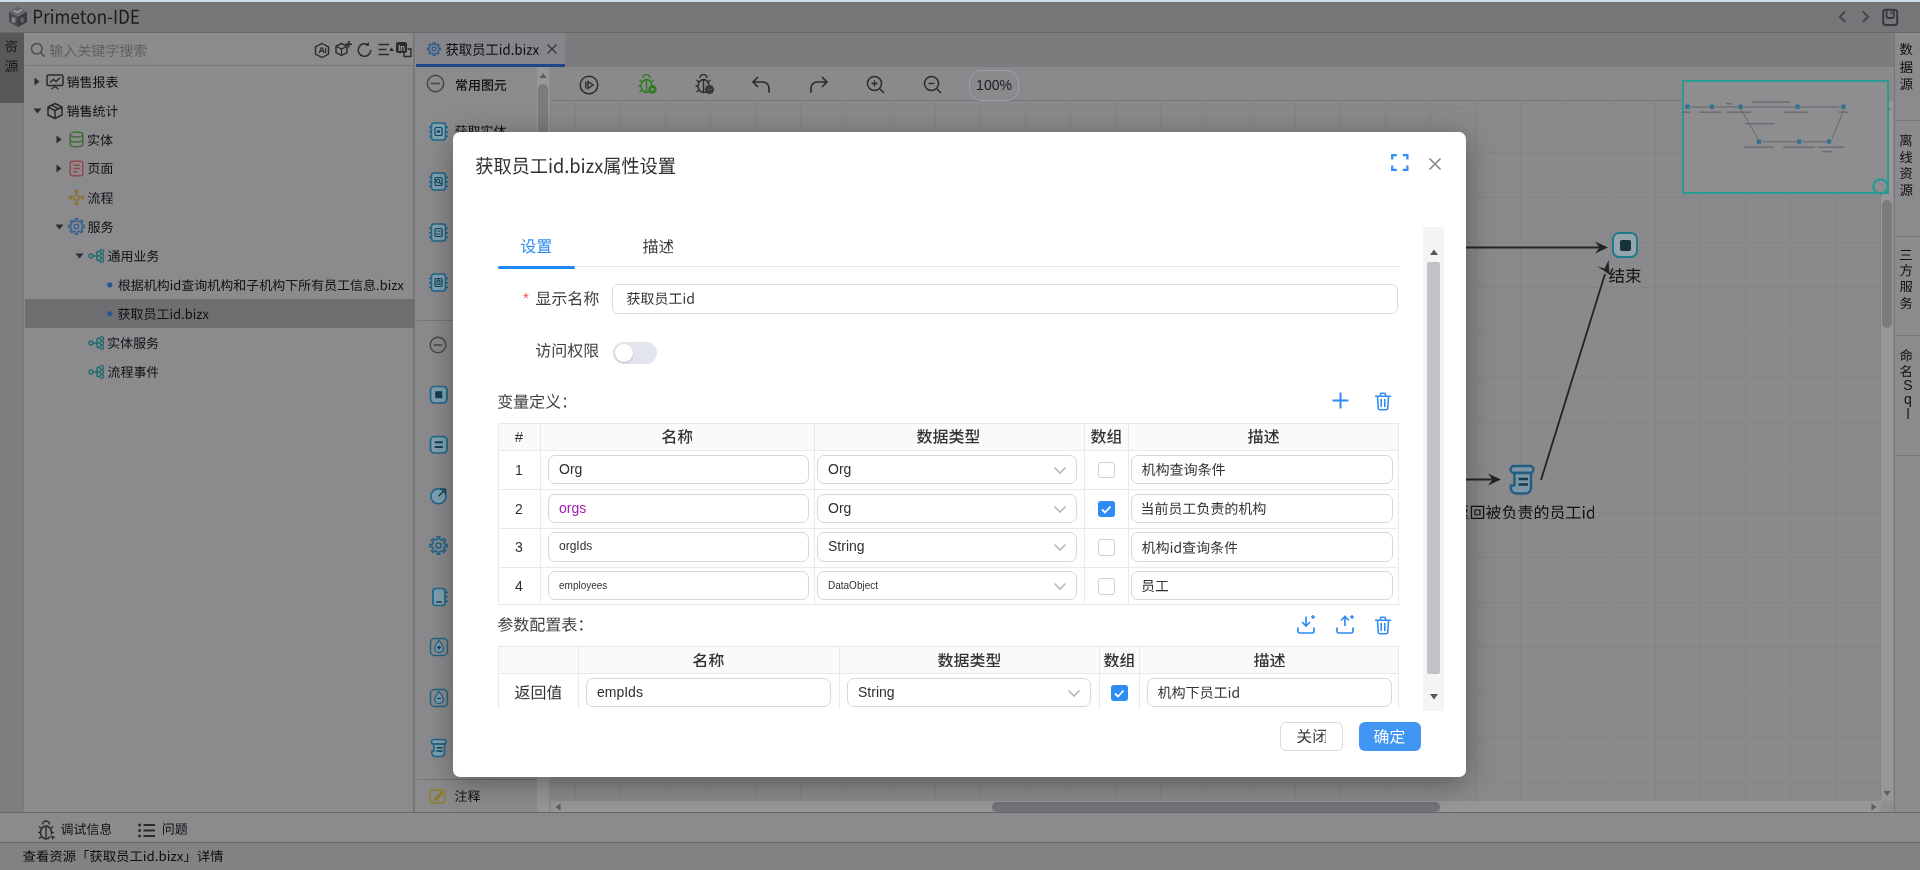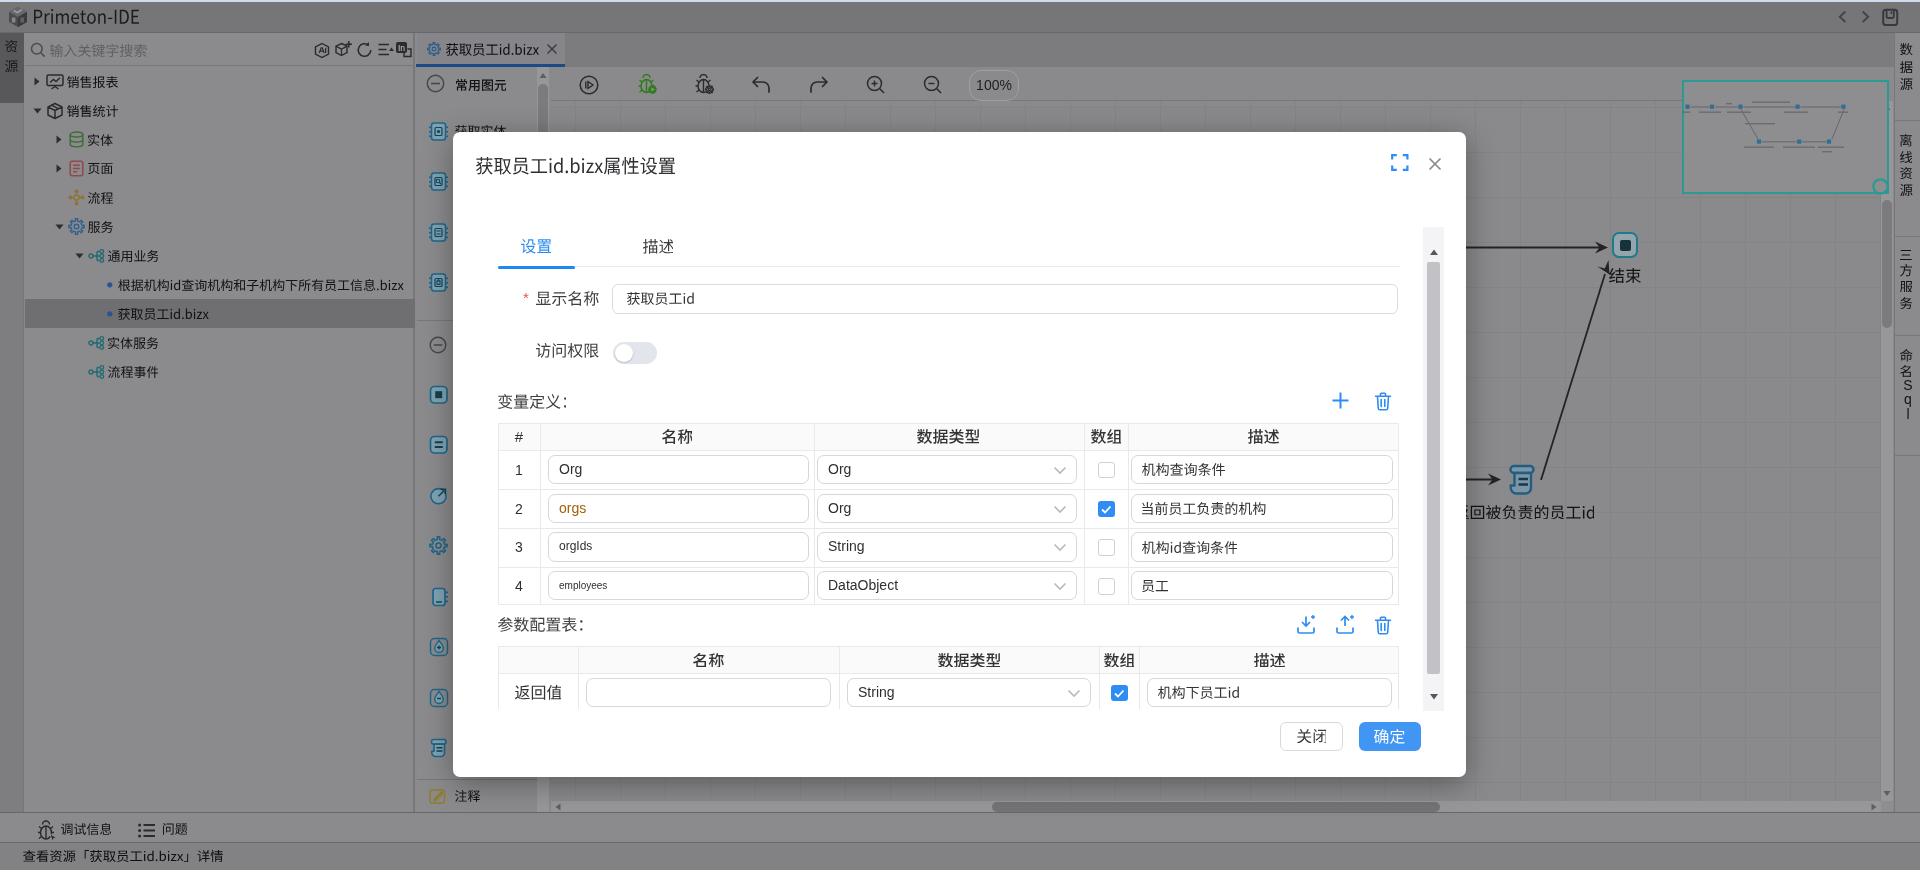--- a/index.html
+++ b/index.html
@@ -721,21 +721,21 @@
 <svg style="position:absolute;left:1142.0px;top:463.4px;" width="82.95" height="12.91" viewBox="28 -842 5925 922" fill="#333336">
     <use href="#g40"></use>
     <use href="#g41" x="1000"></use>
     <use href="#g43" x="2000"></use>
     <use href="#g44" x="3000"></use>
     <use href="#g118" x="4000"></use>
     <use href="#g61" x="5000"></use>
   </svg>
 <div class="a" style="left:505px;top:498.6px;width:28px;font-size:14px;line-height:20px;color:#2f2f33;text-align:center">2</div>
 <div class="a" style="left:548px;top:493.5px;width:261px;height:29.5px;border:1px solid #d7d7db;border-radius:7px;background:#fff"></div>
-<div class="a" style="left:559px;top:493.5px;width:247px;font-size:14px;line-height:29px;color:#a16207">orgs</div>
+<div class="a" style="left:559px;top:493.5px;width:247px;font-size:14px;line-height:29px;color:#a21caf">orgs</div>
 <div class="a" style="left:817px;top:493.5px;width:260px;height:29.5px;border:1px solid #d7d7db;border-radius:7px;background:#fff"></div>
 <div class="a" style="left:828px;top:493.5px;width:246px;font-size:14px;line-height:29px;color:#2f2f33">Org</div>
 <svg style="position:absolute;left:1053px;top:504.5px;" width="14" height="10" viewBox="0 0 14 10">
     <path d="M1.5 1.5 L7 7 L12.5 1.5" stroke="#b9b9bd" stroke-width="1.6" fill="none"></path>
   </svg>
 <div class="a" style="left:1098px;top:500.59999999999997px;width:16.5px;height:16.5px;border-radius:3px;background:#2e8cf2"></div>
 <svg style="position:absolute;left:1101px;top:504.59999999999997px;" width="11" height="10" viewBox="0 0 11 10">
     <path d="M1 4.5 L4 7.5 L9.5 1.5" stroke="#fff" stroke-width="1.8" fill="none"></path>
   </svg>
 <div class="a" style="left:1131px;top:493.5px;width:262px;height:29.5px;border:1px solid #d7d7db;border-radius:7px;background:#fff"></div>
@@ -767,21 +767,21 @@
     <use href="#g42" x="2275"></use>
     <use href="#g43" x="2895"></use>
     <use href="#g44" x="3895"></use>
     <use href="#g118" x="4895"></use>
     <use href="#g61" x="5895"></use>
   </svg>
 <div class="a" style="left:505px;top:576.0px;width:28px;font-size:14px;line-height:20px;color:#2f2f33;text-align:center">4</div>
 <div class="a" style="left:548px;top:570.9px;width:261px;height:29.5px;border:1px solid #d7d7db;border-radius:7px;background:#fff"></div>
 <div class="a" style="left:559px;top:570.9px;width:247px;font-size:10px;line-height:29px;color:#2f2f33">employees</div>
 <div class="a" style="left:817px;top:570.9px;width:260px;height:29.5px;border:1px solid #d7d7db;border-radius:7px;background:#fff"></div>
-<div class="a" style="left:828px;top:570.9px;width:246px;font-size:14px;line-height:29px;color:#2f2f33">DataObject</div>
+<div class="a" style="left:828px;top:570.9px;width:246px;font-size:10px;line-height:29px;color:#2f2f33">DataObject</div>
 <svg style="position:absolute;left:1053px;top:581.9px;" width="14" height="10" viewBox="0 0 14 10">
     <path d="M1.5 1.5 L7 7 L12.5 1.5" stroke="#b9b9bd" stroke-width="1.6" fill="none"></path>
   </svg>
 <div class="a" style="left:1098px;top:578.0px;width:16.5px;height:16.5px;border-radius:3px;background:#fff;border:1px solid #cfcfd4"></div>
 <div class="a" style="left:1131px;top:570.9px;width:262px;height:29.5px;border:1px solid #d7d7db;border-radius:7px;background:#fff"></div>
 <svg style="position:absolute;left:1142.0px;top:579.5px;" width="26.39" height="12.31" viewBox="66 -795 1885 879" fill="#333336">
     <use href="#g50"></use>
     <use href="#g51" x="1000"></use>
   </svg>
 <svg style="position:absolute;left:498.0px;top:617.3px;" width="84.59" height="14.85" viewBox="39 -845 5287 928" fill="#3f3f44">
@@ -829,20 +829,21 @@
     <svg style="position:absolute;left:1254.0px;top:652.5px;" width="31.07" height="14.80" viewBox="25 -844 1942 925" fill="#333">
       <use href="#g116"></use>
       <use href="#g117" x="1000"></use>
     </svg>
     <svg style="position:absolute;left:514.6px;top:685.2px;" width="46.82" height="14.72" viewBox="32 -840 2926 920" fill="#333336">
       <use href="#g70"></use>
       <use href="#g71" x="1000"></use>
       <use href="#g123" x="2000"></use>
     </svg>
     <div class="a" style="left:586px;top:677.8px;width:245px;height:29.5px;border:1px solid #d7d7db;border-radius:7px;background:#fff"></div>
+    <div class="a" style="left:597px;top:677.8px;width:231px;font-size:14px;line-height:29px;color:#2f2f33">empIds</div>
     <div class="a" style="left:847px;top:677.8px;width:244px;height:29.5px;border:1px solid #d7d7db;border-radius:7px;background:#fff"></div>
     <div class="a" style="left:858px;top:677.8px;width:230px;font-size:14px;line-height:29px;color:#2f2f33">String</div>
     <svg style="position:absolute;left:1067px;top:688.8px;" width="14" height="10" viewBox="0 0 14 10">
       <path d="M1.5 1.5 L7 7 L12.5 1.5" stroke="#b9b9bd" stroke-width="1.6" fill="none"></path>
     </svg>
     <div class="a" style="left:1111px;top:684.5px;width:16.5px;height:16.5px;border-radius:3px;background:#2e8cf2"></div>
     <svg style="position:absolute;left:1114px;top:688.5px;" width="11" height="10" viewBox="0 0 11 10">
       <path d="M1 4.5 L4 7.5 L9.5 1.5" stroke="#fff" stroke-width="1.8" fill="none"></path>
     </svg>
     <div class="a" style="left:1147px;top:677.8px;width:245px;height:29.5px;border:1px solid #d7d7db;border-radius:7px;background:#fff"></div>

